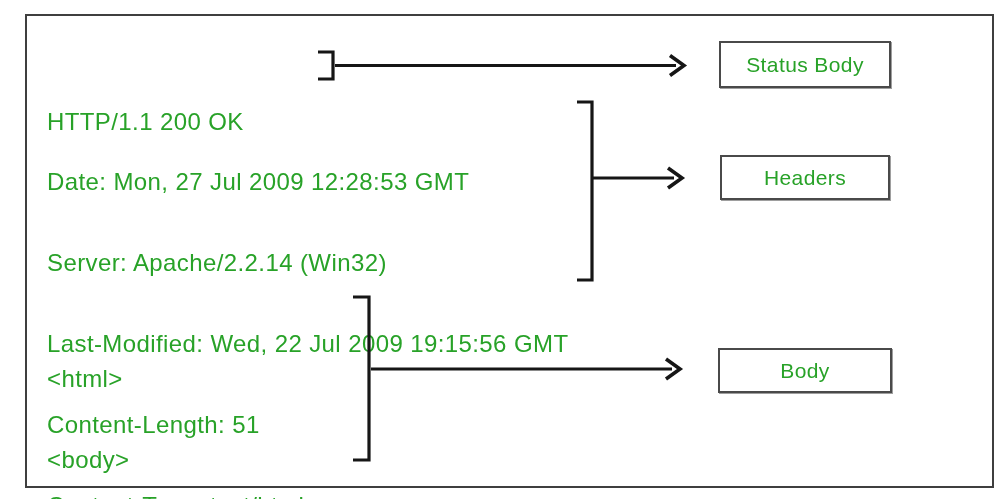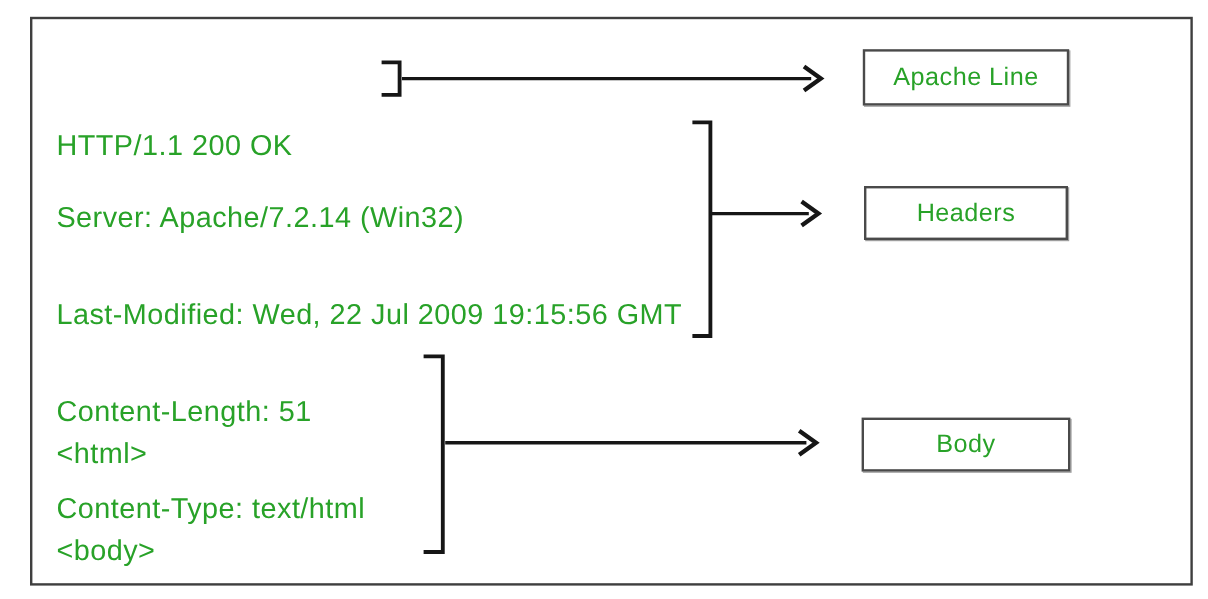--- a/index.html
+++ b/index.html
@@ -69,21 +69,22 @@
 
 <div class="stage">
 
   <div class="frame"></div>
 
   <div class="green-text status-line-text">
     <div>HTTP/1.1 200 OK</div>
   </div>
 
   <div class="green-text headers-block">
-    <div>Server: Apache/7.2.14 (Win32)</div>
+    <div>Date: Mon, 27 Jul 2009 12:28:53 GMT</div>
+    <div>Server: Apache/2.2.14 (Win32)</div>
     <div>Last-Modified: Wed, 22 Jul 2009 19:15:56 GMT</div>
     <div>Content-Length: 51</div>
     <div>Content-Type: text/html</div>
     
   </div>
 
   <div class="green-text body-block">
     <div>&lt;html&gt;</div>
     <div>&lt;body&gt;</div>
     
@@ -111,21 +112,21 @@
     <g>
       <path class="stroke bracket" d="M353 297 H369 V460 H353"></path>
     </g>
     <g>
       <path class="stroke arrow-line" d="M371 369 H672"></path>
       <path class="stroke arrow-head" d="M666 359 L680 369 L666 379"></path>
     </g>
   </svg>
 
   <div class="label-box box-status">
-    <span>Apache Line</span>
+    <span>Status Body</span>
   </div>
   <div class="label-box box-headers">
     <span>Headers</span>
   </div>
   <div class="label-box box-body">
     <span>Body</span>
   </div>
 
 </div>
 

